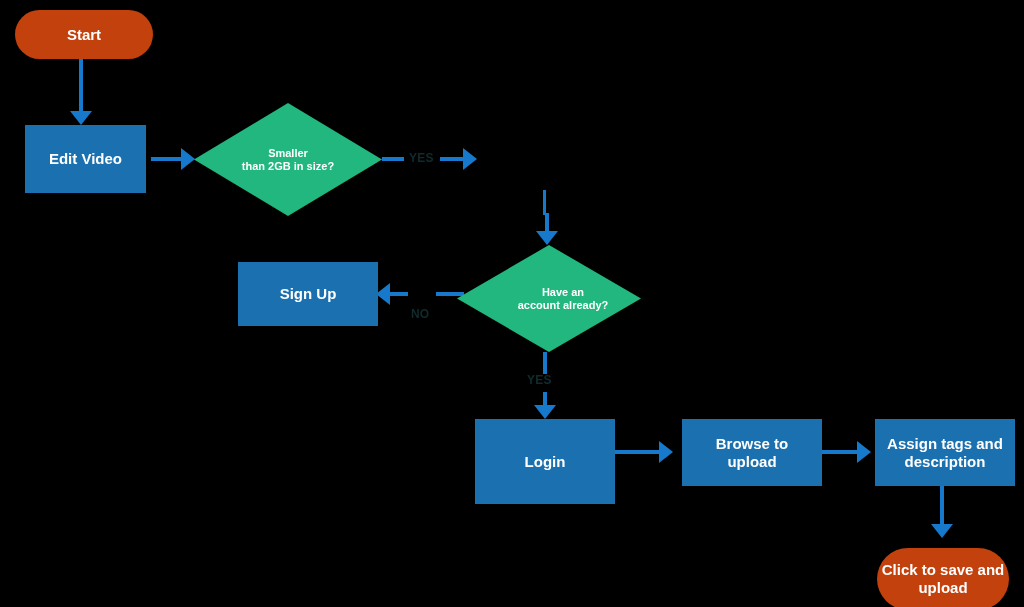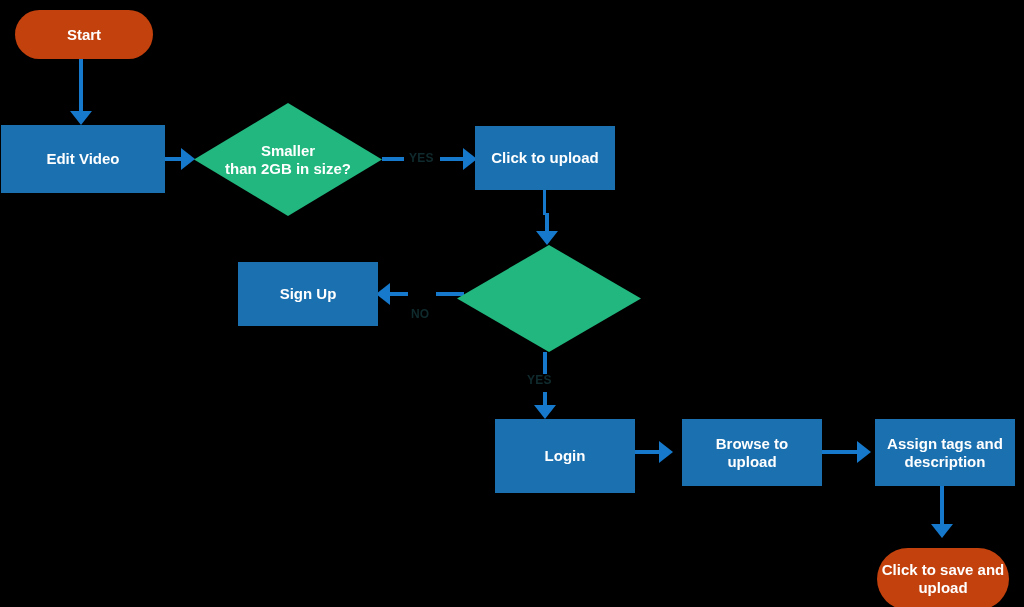--- a/index.html
+++ b/index.html
@@ -34,21 +34,21 @@
     background: #c2410c;
     border-radius: 999px;
     font-size: 15px;
   }
   .node-process {
     background: #1B70AF;
     font-size: 15px;
   }
   .node-decision {
     background: transparent;
-    font-size: 15px;
+    font-size: 11px;
     z-index: 6;
     justify-content: center;
   }
   .diamond-shape {
     position: absolute;
     left: 0;
     top: 0;
     width: 100%;
     height: 100%;
     background: #21B77F;
@@ -134,43 +134,42 @@
   <div class="edge-line" style="left:822px; top:450px; width:38px; height:4px;"></div>
   <div class="arrow-head arrow-right" style="left:857px; top:441px;"></div>
 
   <div class="edge-line" style="left:940px; top:486px; width:4px; height:42px;"></div>
   <div class="arrow-head arrow-down" style="left:931px; top:524px;"></div>
 
   <div class="node node-terminator" style="left:15px; top:10px; width:138px; height:49px;">
     <span>Start</span>
   </div>
 
-  <div class="node node-process" style="left:1px; top:125px; width:164px; height:68px;">
+  <div class="node node-process" style="left:25px; top:125px; width:121px; height:68px;">
     <span>Edit Video</span>
   </div>
 
   <div class="node node-decision" style="left:194px; top:103px; width:188px; height:113px;">
     <div class="diamond-shape"></div>
     <span class="diamond-label">Smaller
 than 2GB  in size?</span>
   </div>
 
-  <div class="node node-process" style="left:475px; top:126px; width:140px; height:64px;">
-    <span>Click to upload</span>
-  </div>
 
   <div class="node node-decision" style="left:457px; top:245px; width:184px; height:107px;">
     <div class="diamond-shape"></div>
+    <span class="diamond-label" style="margin-left:28px;">Have an
+account  already?</span>
   </div>
 
   <div class="node node-process" style="left:238px; top:262px; width:140px; height:64px;align-items:center;">
     <span>Sign Up</span>
   </div>
 
-  <div class="node node-process" style="left:475px; top:419px; width:140px; height:74px;margin-left:20px;">
+  <div class="node node-process" style="left:475px; top:419px; width:140px; height:85px;">
     <span>Login</span>
   </div>
 
   <div class="node node-process" style="left:682px; top:419px; width:140px; height:67px; white-space:pre-line;">
     <span style="white-space:pre-line;">Browse to
 upload</span>
   </div>
 
   <div class="node node-process" style="left:875px; top:419px; width:140px; height:67px;">
     <span style="white-space:pre-line;">Assign tags and

